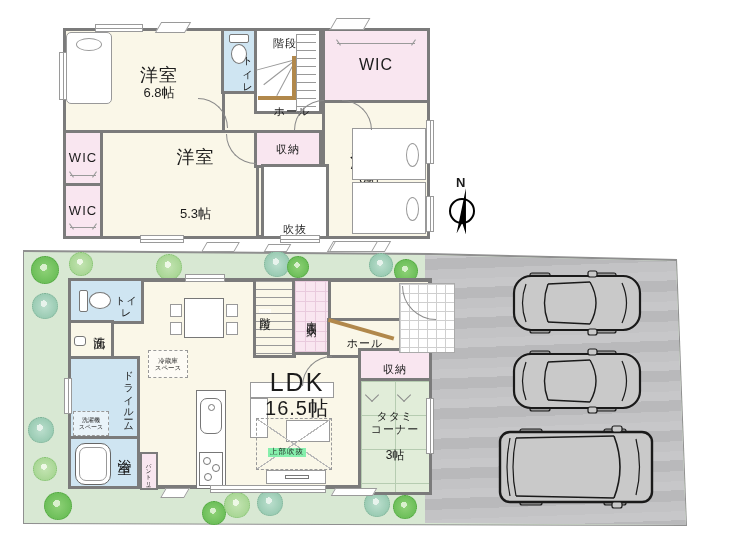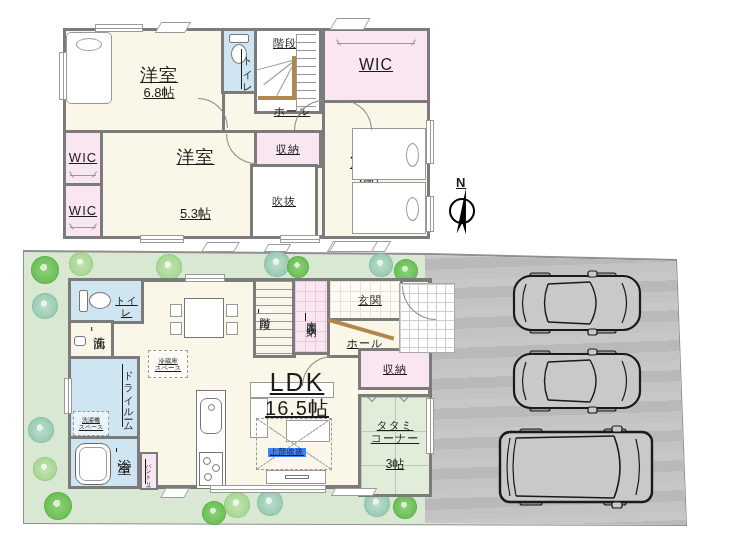--- a/index.html
+++ b/index.html
@@ -7,21 +7,21 @@
     font-family:"Liberation Sans","DejaVu Sans",sans-serif;color:#1b1b1b;}
   .abs{position:absolute;box-sizing:border-box;}
   
   .room{position:absolute;box-sizing:border-box;border:3px solid #7b7b7b;
         display:flex;align-items:center;justify-content:center;flex-direction:column;text-align:center;}
   .outer{position:absolute;box-sizing:border-box;border:4px solid #7b7b7b;background:#faf7e8;}
   .cream{background:#faf7e8;}
   .pink{background:#f9e6f0;}
   .blue{background:#cfe5f2;}
   .white{background:#ffffff;}
-  .lbl{line-height:1.15;letter-spacing:1px;text-decoration:underline;}
+  .lbl{line-height:1.15;letter-spacing:1px;}
   .sz{font-size:13px;letter-spacing:0;}
   .vt{writing-mode:vertical-rl;letter-spacing:2px;line-height:1.1;}
   .pre{white-space:pre-line;}
   
   .winH{position:absolute;box-sizing:border-box;background:#fff;border:1px solid #9a9a9a;
         background-image:linear-gradient(#9a9a9a,#9a9a9a);background-size:100% 1px;background-position:center;background-repeat:no-repeat;}
   .winV{position:absolute;box-sizing:border-box;background:#fff;border:1px solid #9a9a9a;
         background-image:linear-gradient(#9a9a9a,#9a9a9a);background-size:1px 100%;background-position:center;background-repeat:no-repeat;}
   .eave{position:absolute;box-sizing:border-box;background:#fff;border:1px solid #9a9a9a;transform:skewX(-30deg);}
   
@@ -93,21 +93,21 @@
       <div class="abs wood" style="left:35px;top:25px;width:4px;height:44px;"></div>
       <div class="abs wood" style="left:1px;top:65px;width:38px;height:4px;"></div>
     </div>
     <div class="room pink" style="left:255px;top:-4px;width:108px;height:75px;">
       <span class="lbl" style="font-size:16px;">WIC</span>
       <div class="rod" style="top:12px;"></div>
     </div>
     <div class="room pink" style="left:187px;top:98px;width:68px;height:38px;">
       <span class="lbl" style="font-size:11px;">収納</span>
     </div>
-    <div class="room white" style="left:183px;top:132px;width:68px;height:75px;">
+    <div class="room white" style="left:194px;top:132px;width:68px;height:75px;justify-content:flex-end;">
       <span class="lbl" style="font-size:11px;">吹抜</span>
     </div>
     <div class="room pink" style="left:-4px;top:98px;width:40px;height:57px;">
       <span class="lbl" style="font-size:13px;">WIC</span>
       <div class="rod" style="bottom:8px;"></div>
     </div>
     <div class="room pink" style="left:-4px;top:151px;width:40px;height:56px;">
       <span class="lbl" style="font-size:13px;">WIC</span>
       <div class="rod" style="bottom:8px;"></div>
     </div>
@@ -234,32 +234,29 @@
     <div class="room pink" style="left:68px;top:170px;width:18px;height:38px;border-width:2px;">
       <span class="lbl vt" style="font-size:5.5px;letter-spacing:0;">パントリー</span>
     </div>
 
     <div class="room white treads" style="left:181px;top:-4px;width:43px;height:80px;">
       <span class="lbl vt" style="position:absolute;left:3px;top:28px;font-size:11px;background:rgba(255,255,255,.7);">階段</span>
     </div>
     <div class="room domaGrid" style="left:220px;top:-4px;width:39px;height:77px;">
       <span class="lbl vt" style="font-size:10px;">土間収納</span>
     </div>
-    <div class="room faintGrid" style="left:255px;top:-4px;width:76px;height:44px;">
-      <span class="lbl" style="font-size:11px;padding-left:10px;">玄関</span>
-    </div>
     <div class="room cream" style="left:255px;top:36px;width:76px;height:40px;">
       <span class="lbl" style="font-size:11px;padding-top:10px;">ホール</span>
     </div>
     <div class="abs wood" style="left:257px;top:36px;width:68px;height:4px;transform-origin:0 0;transform:rotate(16deg);"></div>
 
     <div class="room pink" style="left:286px;top:66px;width:74px;height:42px;">
       <span class="lbl" style="font-size:11px;">収納</span>
     </div>
-    <div class="room tatamiGrid" style="left:286px;top:112px;width:74px;height:103px;">
+    <div class="room tatamiGrid" style="left:286px;top:96px;width:74px;height:117px;">
       <span class="lbl pre" style="font-size:11px;">タタミ
 コーナー</span>
       <span class="lbl sz" style="margin-top:14px;font-size:12px;">3帖</span>
     </div>
     <div class="vm" style="left:295px;top:108px;"></div>
     <div class="vm" style="left:327px;top:108px;"></div>
 
     <div class="abs dash" style="left:76px;top:68px;width:40px;height:28px;display:flex;align-items:center;justify-content:center;text-align:center;">
       <span class="lbl pre" style="font-size:6.5px;letter-spacing:0;">冷蔵庫
 スペース</span>
@@ -281,21 +278,21 @@
 
     <div class="furn" style="left:178px;top:100px;width:84px;height:16px;"></div>
     <div class="furn" style="left:178px;top:116px;width:18px;height:40px;"></div>
     <div class="furn" style="left:214px;top:138px;width:44px;height:22px;"></div>
     <div class="abs" style="left:158px;top:86px;width:134px;height:52px;display:flex;flex-direction:column;align-items:center;justify-content:center;">
       <span class="lbl" style="font-size:25px;letter-spacing:2px;">LDK</span>
       <span class="lbl" style="font-size:20px;">16.5帖</span>
     </div>
 
     <div class="abs dash xbox" style="left:184px;top:136px;width:76px;height:52px;background-color:transparent;"></div>
-    <span class="lbl" style="position:absolute;left:196px;top:166px;font-size:7.5px;background:#3b82f6;padding:0 2px;">上部吹抜</span>
+    <span class="lbl" style="position:absolute;left:196px;top:166px;font-size:7.5px;background:#86efac;padding:0 2px;">上部吹抜</span>
     <div class="furn" style="left:194px;top:188px;width:60px;height:14px;">
       <div class="abs" style="left:18px;top:4px;width:24px;height:4px;border:1px solid #777;"></div>
     </div>
 
     <div class="arc" style="left:230px;top:74px;width:30px;height:30px;border-top-width:1px;border-left-width:1px;border-top-left-radius:100%;"></div>
 
     <div class="winH" style="left:113px;top:-8px;width:40px;height:8px;"></div>
     <div class="winH" style="left:138px;top:203px;width:116px;height:8px;"></div>
     <div class="winV" style="left:-8px;top:96px;width:8px;height:36px;"></div>
     <div class="winV" style="left:354px;top:116px;width:8px;height:56px;"></div>

